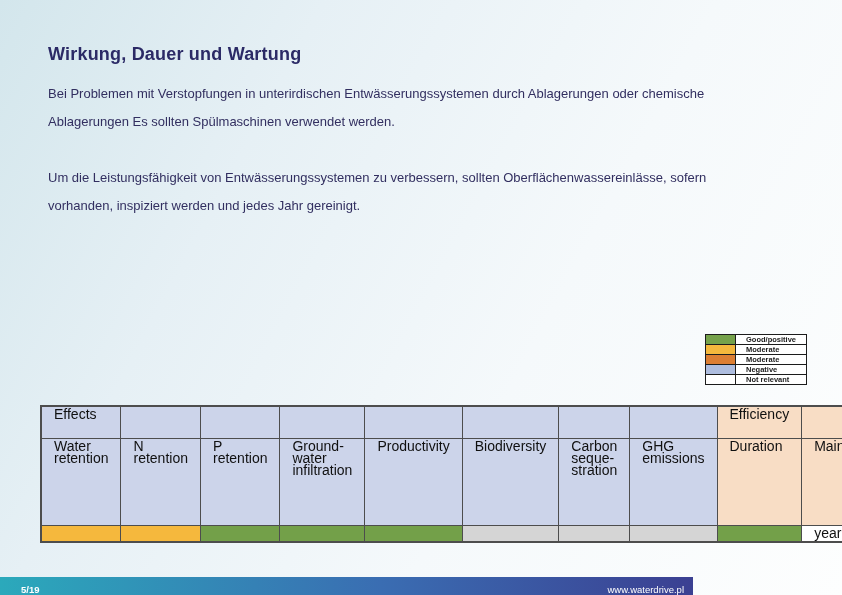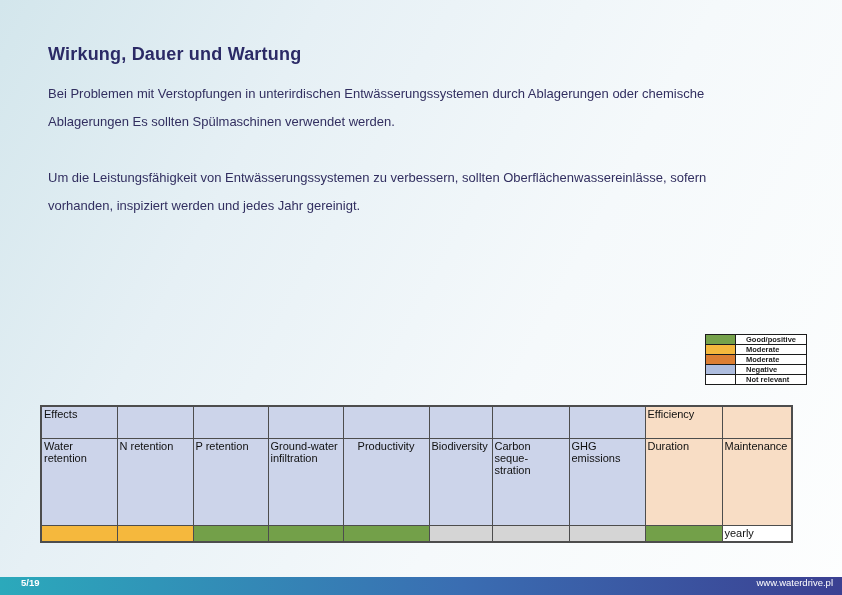--- a/index.html
+++ b/index.html
@@ -55,35 +55,35 @@
   .effects {
     position: absolute;
     left: 40px; top: 405px;
     border-collapse: collapse;
     table-layout: fixed;
     border: 2px solid #4d4d4d;
   }
   .effects td {
     border: 1px solid #4d4d4d;
     vertical-align: top;
-    padding: 1px 2px;
-    font-size: 11px;
+    padding: 1px 12px;
+    font-size: 14px;
     line-height: 12px;
     color: #101010;
     white-space: pre-line;
     overflow: hidden;
   }
 
   
   .footer {
     position: absolute;
     left: 0; bottom: 0;
-    width: 842px; height: 18px;
+    width: 693px; height: 18px;
     display: flex;
-    align-items: flex-start;
+    align-items: flex-end;
     justify-content: space-between;
     padding: 0 9px 0 21px;
     background: linear-gradient(to right, #2ba9bb 0%, #3a6db2 55%, #3b4092 100%);
     color: #ffffff;
     font-size: 9.5px;
   }
   .footer .page { font-weight: 700; }
   .footer .url { font-weight: 400; cursor: pointer; }
 </style>
 </head>

